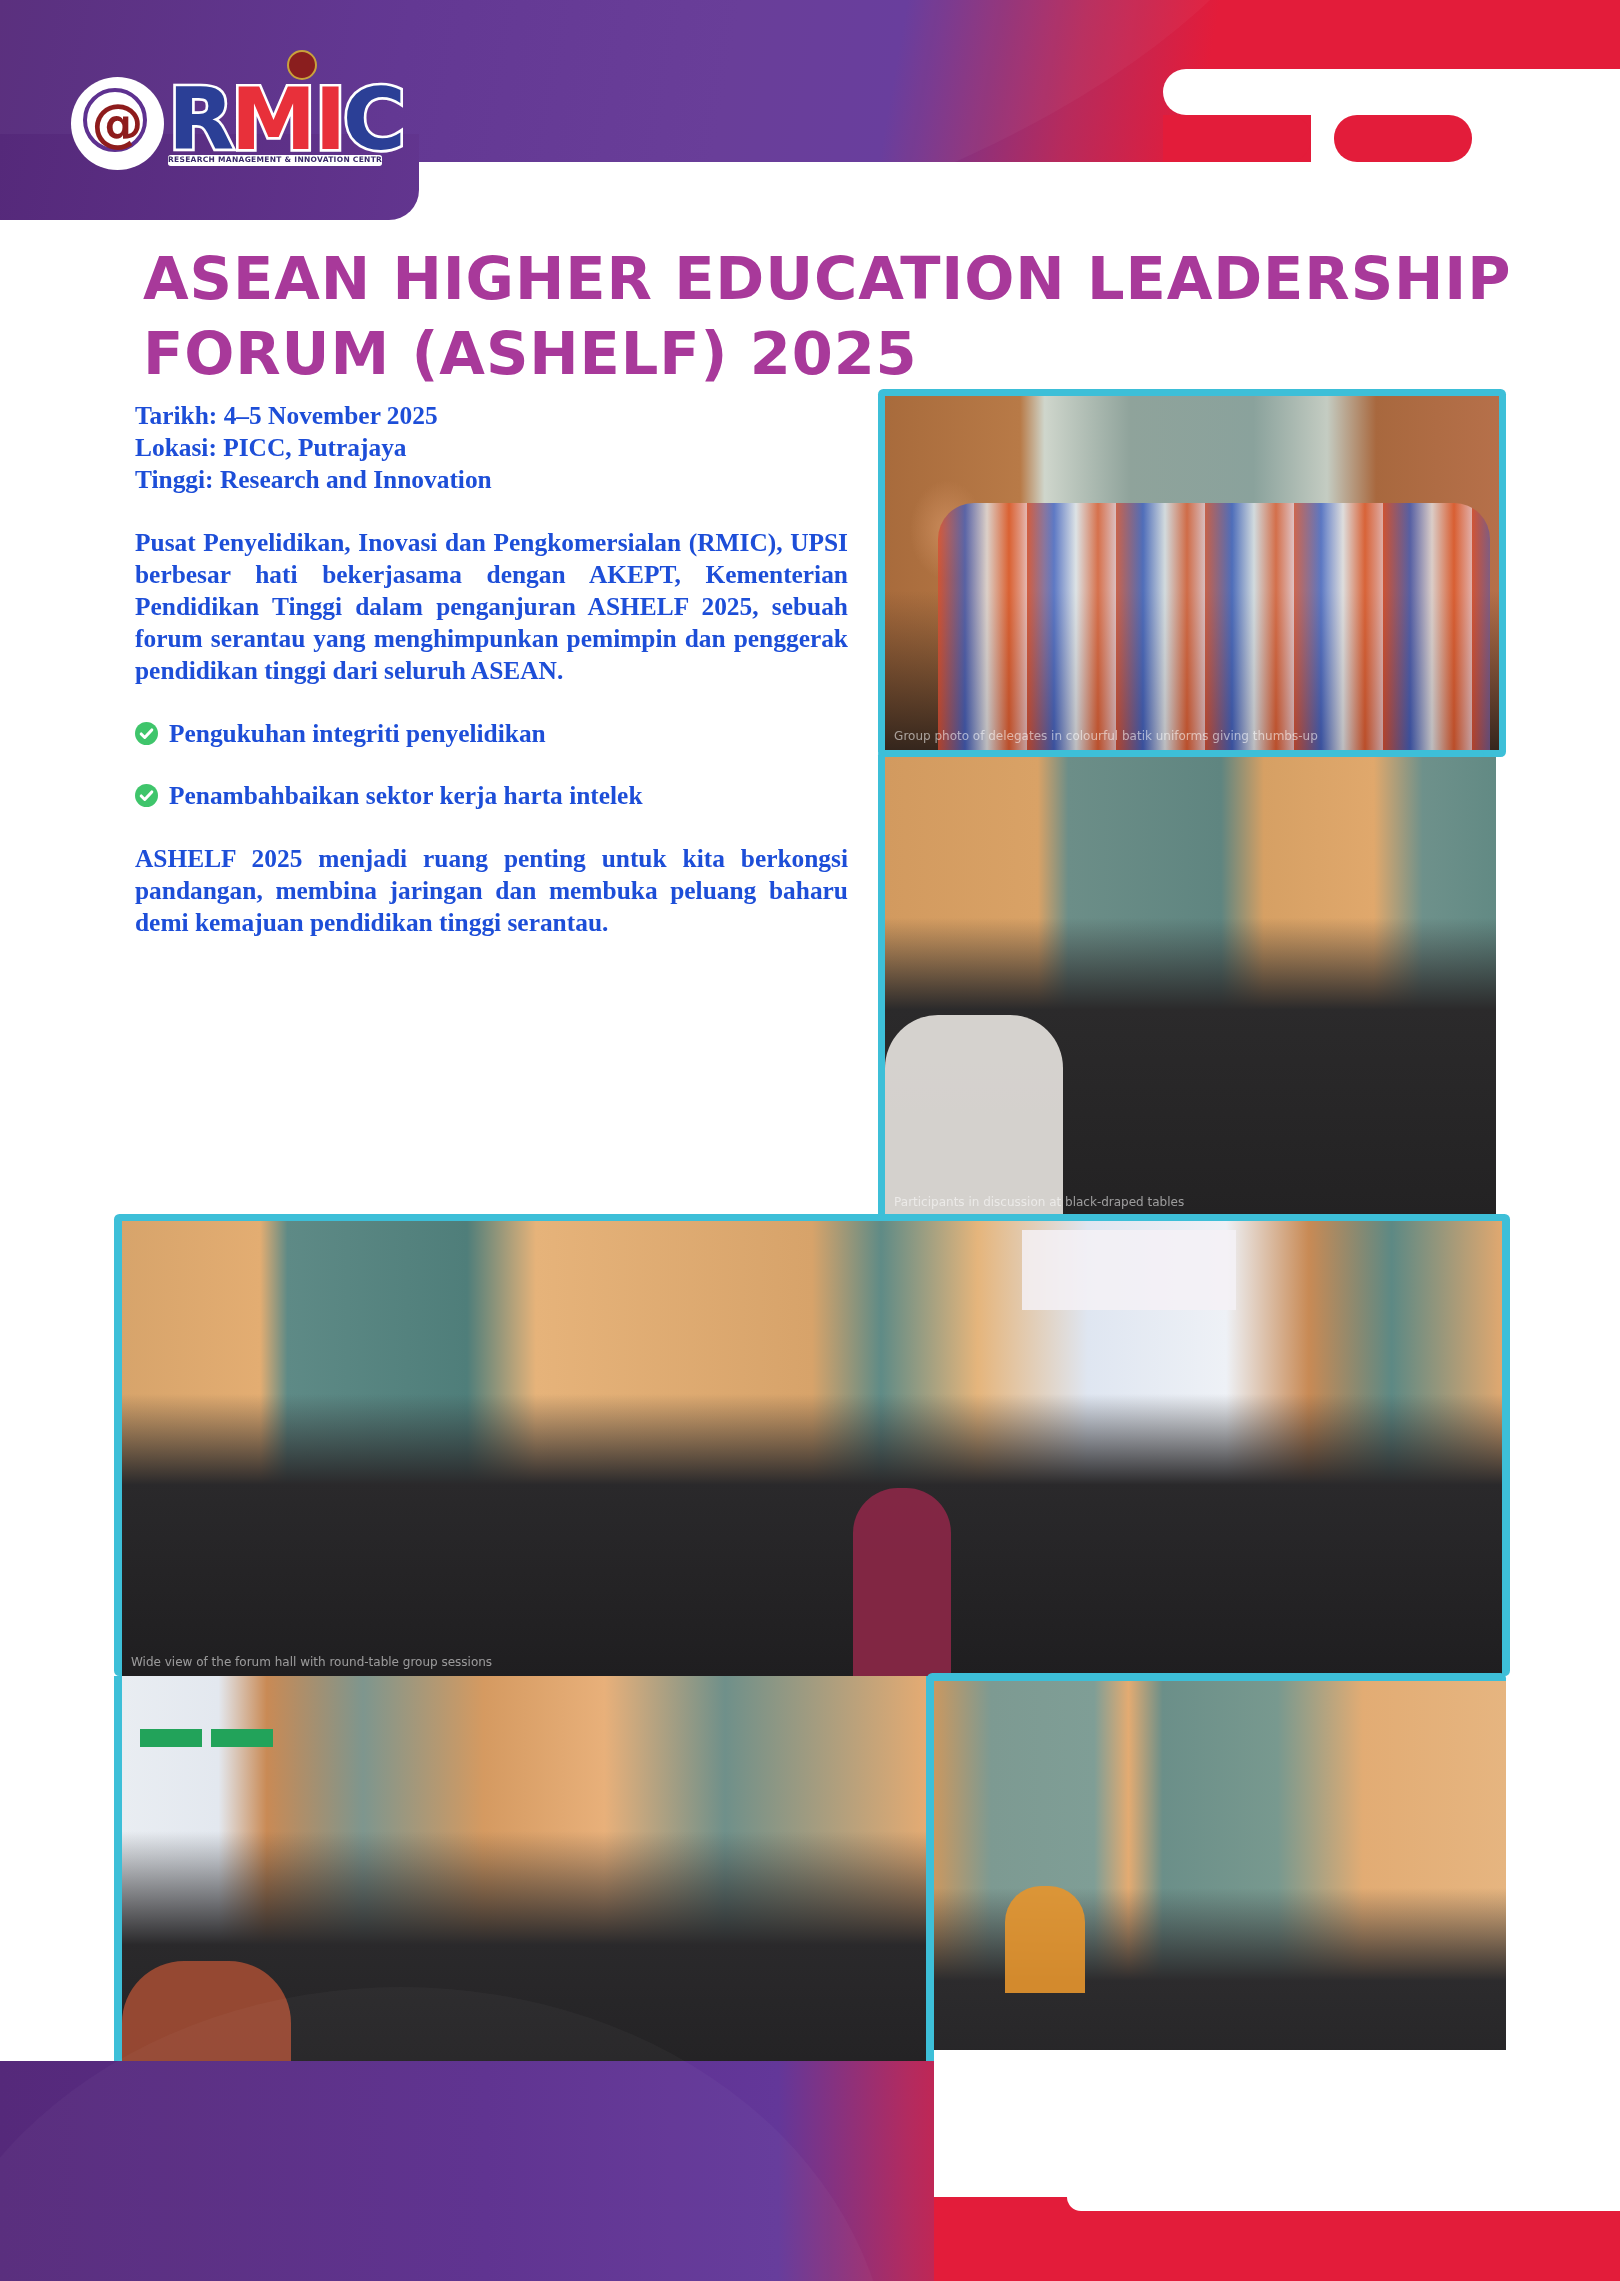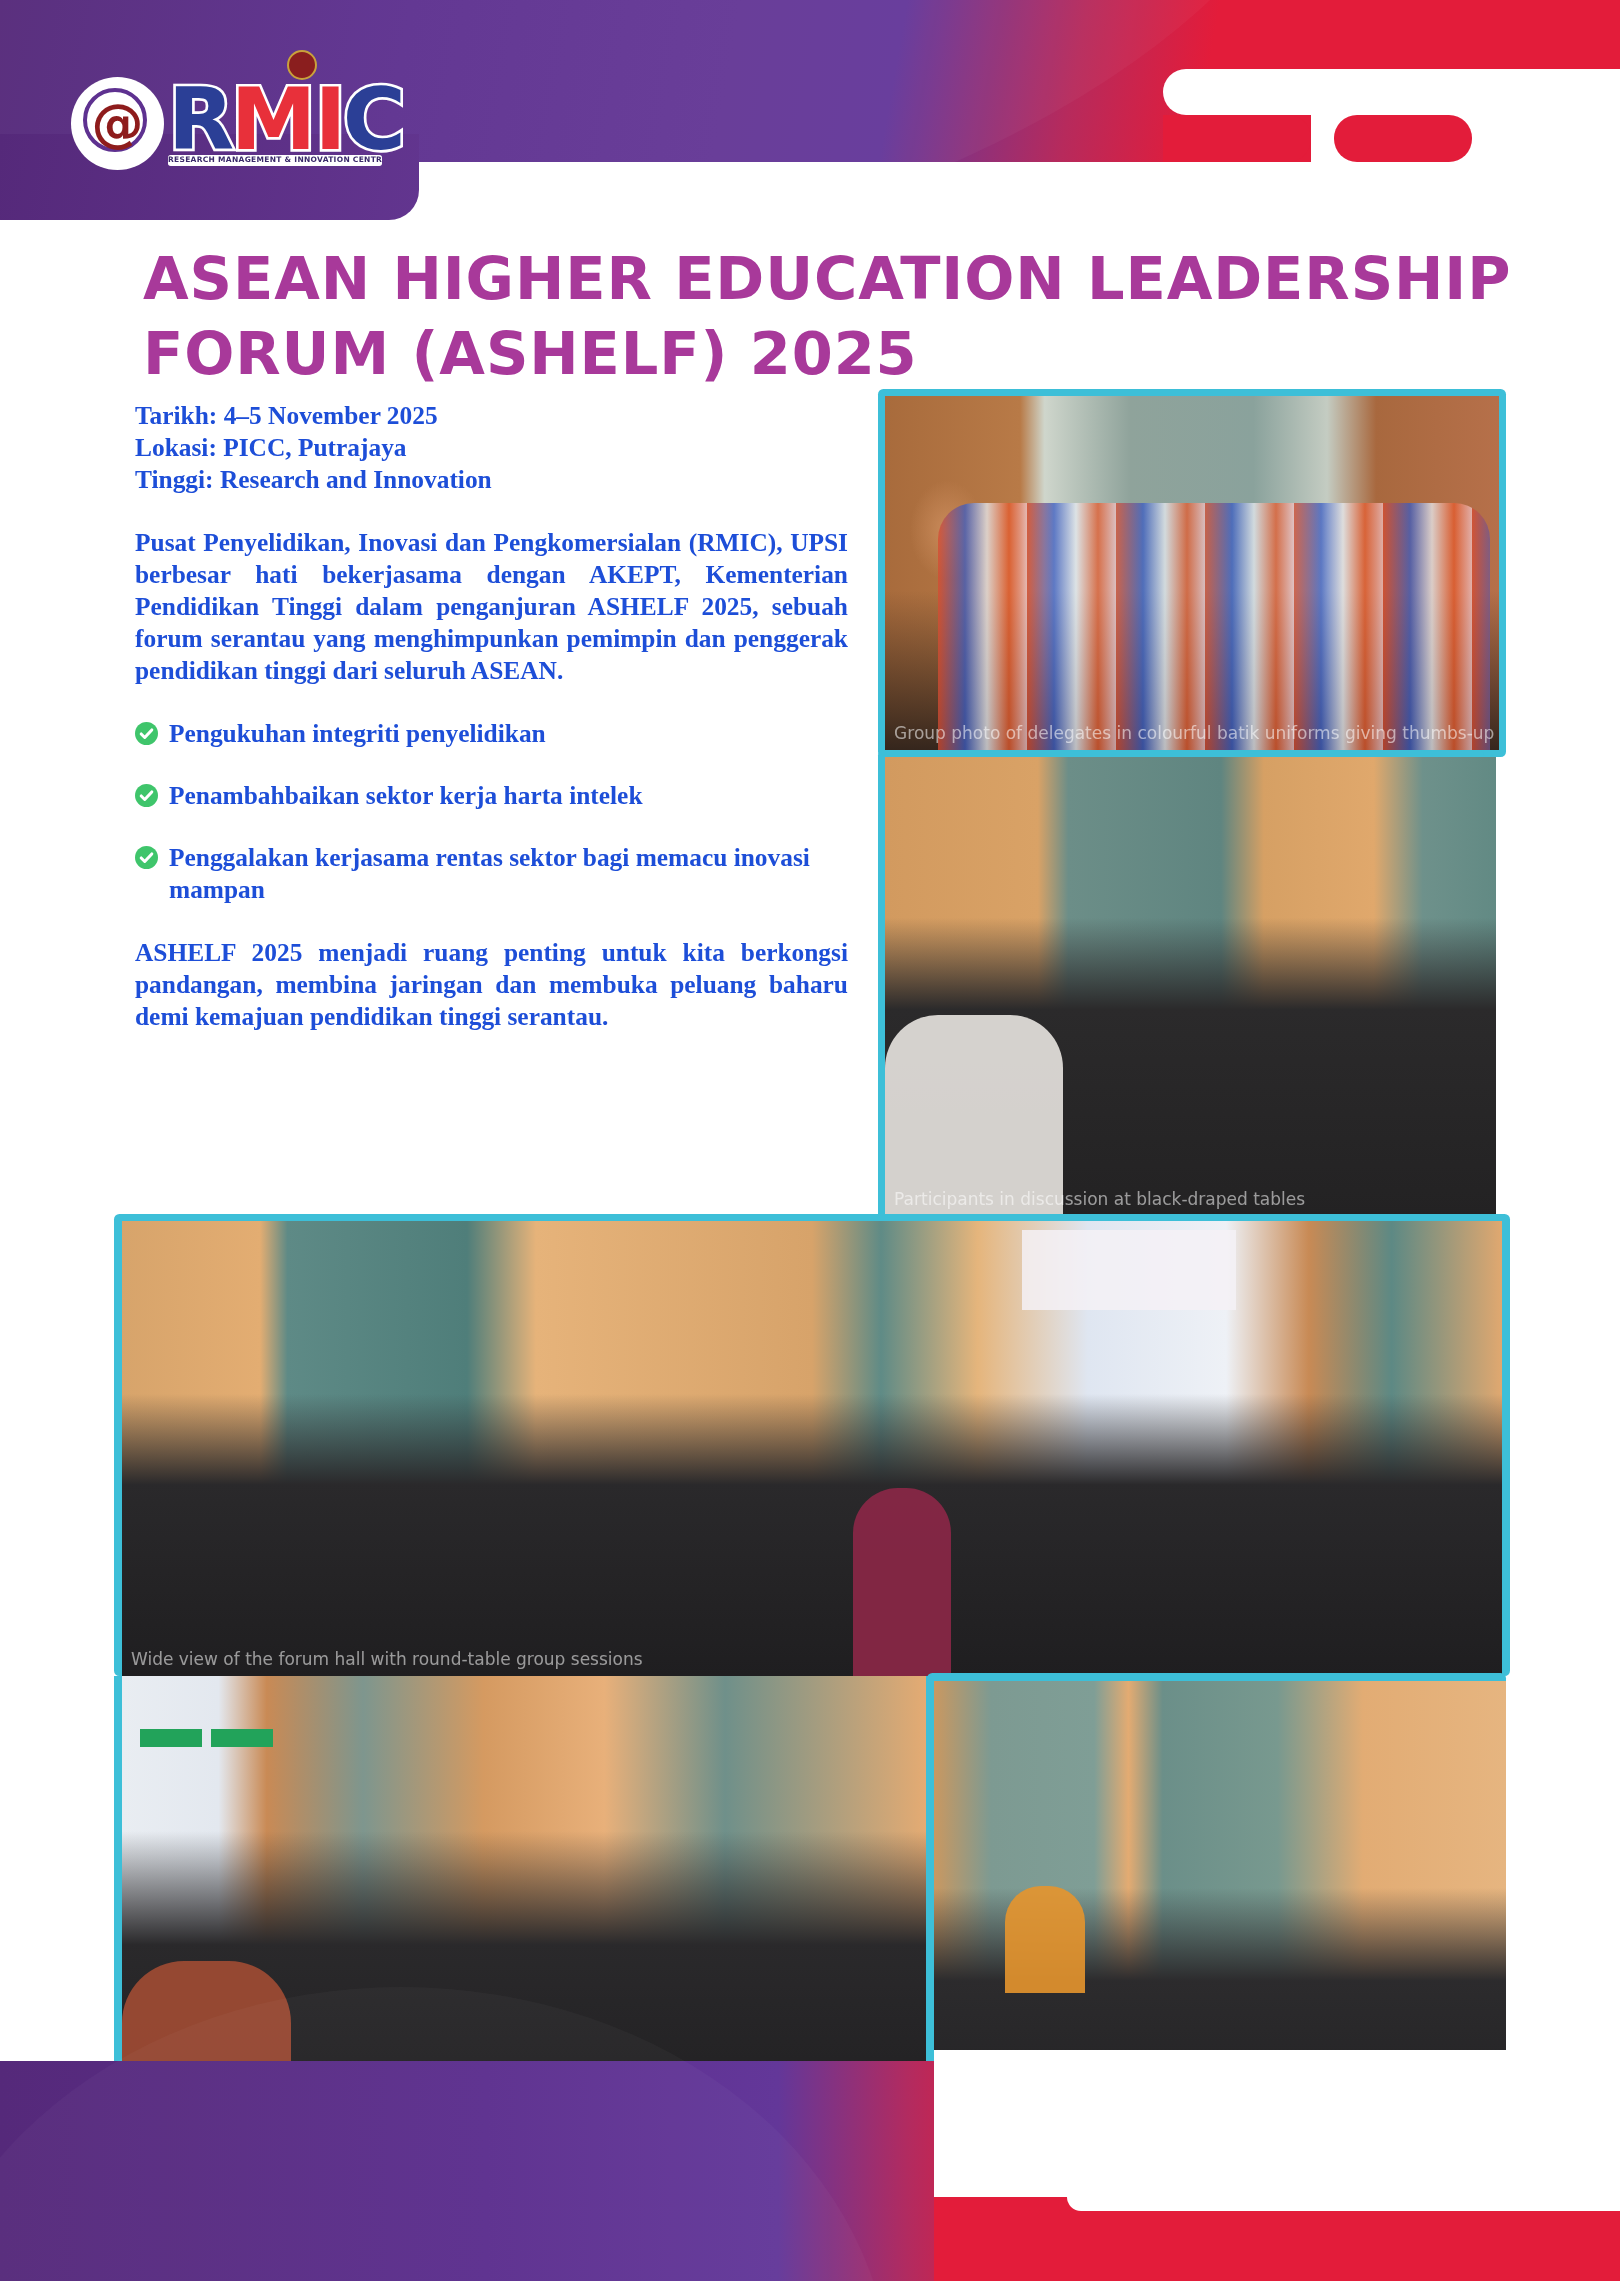--- a/index.html
+++ b/index.html
@@ -32,21 +32,21 @@
   .meta{font-weight:bold;text-align:left;}
   .para{text-align:justify;font-weight:bold;margin-top:31px;}
   .para-last{text-align:justify;font-weight:bold;}
   ul.checks{list-style:none;margin:31px 0 0 0;padding:0;font-weight:bold;}
   ul.checks li{position:relative;padding-left:34px;margin-top:30px;}
   .chk{position:absolute;left:0;top:4.5px;width:23px;height:23px;border-radius:50%;background:#3fc56b;}
   .chk svg{position:absolute;left:0;top:0;}
   
   .photo{position:absolute;box-sizing:border-box;background:#3dbfd8;border-radius:5.3px;}
   .photo .img{position:absolute;overflow:hidden;}
-  .cap{position:absolute;left:9px;bottom:7.1px;font-size:17px;color:rgba(255,255,255,0.55);font-family:"DejaVu Sans",sans-serif;}
+  .cap{position:absolute;left:9px;bottom:7.1px;font-size:12px;color:rgba(255,255,255,0.55);font-family:"DejaVu Sans",sans-serif;}
   
   #ftr{left:0;top:2061px;width:1621px;height:220px;background:linear-gradient(90deg,#55297a 0%,#5b2e8e 30%,#633799 48%,#b22b60 56%,#e31c3a 62%,#e31c3a 100%);}
   #ftr-sheen{left:-89px;top:1987px;width:980px;height:802px;border-radius:50%;background:rgba(255,255,255,0.03);}
   #ftr-white-r{left:934px;top:2050px;width:687px;height:148px;background:#fff;}
   #ftr-red-r{left:934px;top:2197px;width:687px;height:84px;background:#e31c3a;}
   #ftr-tab{left:1067px;top:2197px;width:554px;height:14.3px;background:#fff;border-bottom-left-radius:14.3px;}
 </style>
 </head>
 <body>
 
@@ -93,28 +93,20 @@
         </span>
       <span>Pengukuhan integriti penyelidikan</span>
     </li>
     <li>
       <span class="chk">
           <svg width="23" height="23" viewBox="0 0 26 26">
             <path d="M7 13.5l4 4 8-8.5" stroke="#fff" stroke-width="3.4" fill="none" stroke-linecap="round" stroke-linejoin="round"></path>
           </svg>
         </span>
       <span>Penambahbaikan sektor kerja harta intelek</span>
-    </li>
-    <li>
-      <span class="chk">
-          <svg width="23" height="23" viewBox="0 0 26 26">
-            <path d="M7 13.5l4 4 8-8.5" stroke="#fff" stroke-width="3.4" fill="none" stroke-linecap="round" stroke-linejoin="round"></path>
-          </svg>
-        </span>
-      <span>Penggalakan kerjasama rentas sektor bagi memacu inovasi mampan</span>
     </li>
   </ul>
   <p class="para-last" style="margin:31px 0 0 0">ASHELF 2025 menjadi ruang penting untuk kita berkongsi pandangan, membina jaringan dan membuka peluang baharu demi kemajuan pendidikan tinggi serantau.</p>
 </div>
 
 <div class="photo" style="left:878px;top:389px;width:628px;height:368px;">
   <div class="img" style="left:7.1px;top:7.1px;width:614px;height:354px;
     background:
       radial-gradient(ellipse 53px 71px at 62px 134px,#c98a5a 0%,transparent 70%),
       linear-gradient(180deg,rgba(0,0,0,0) 55%,rgba(40,30,25,0.9) 100%),

